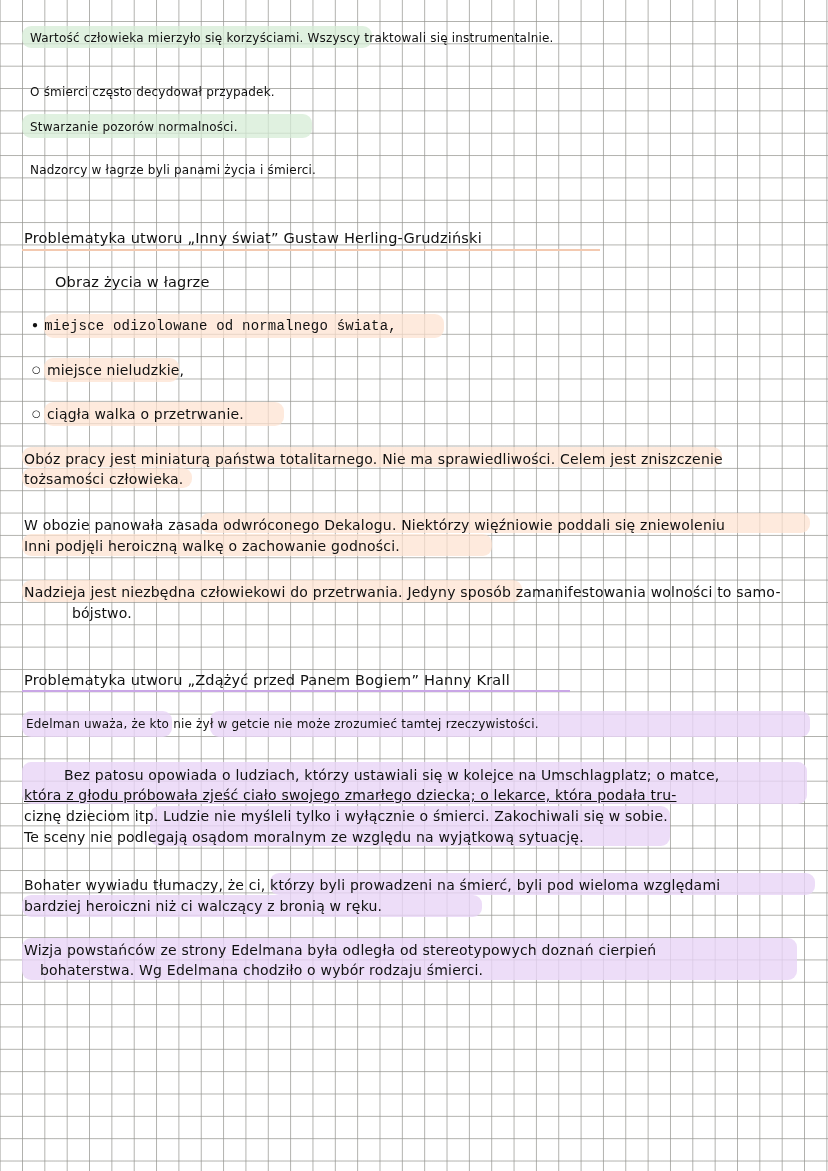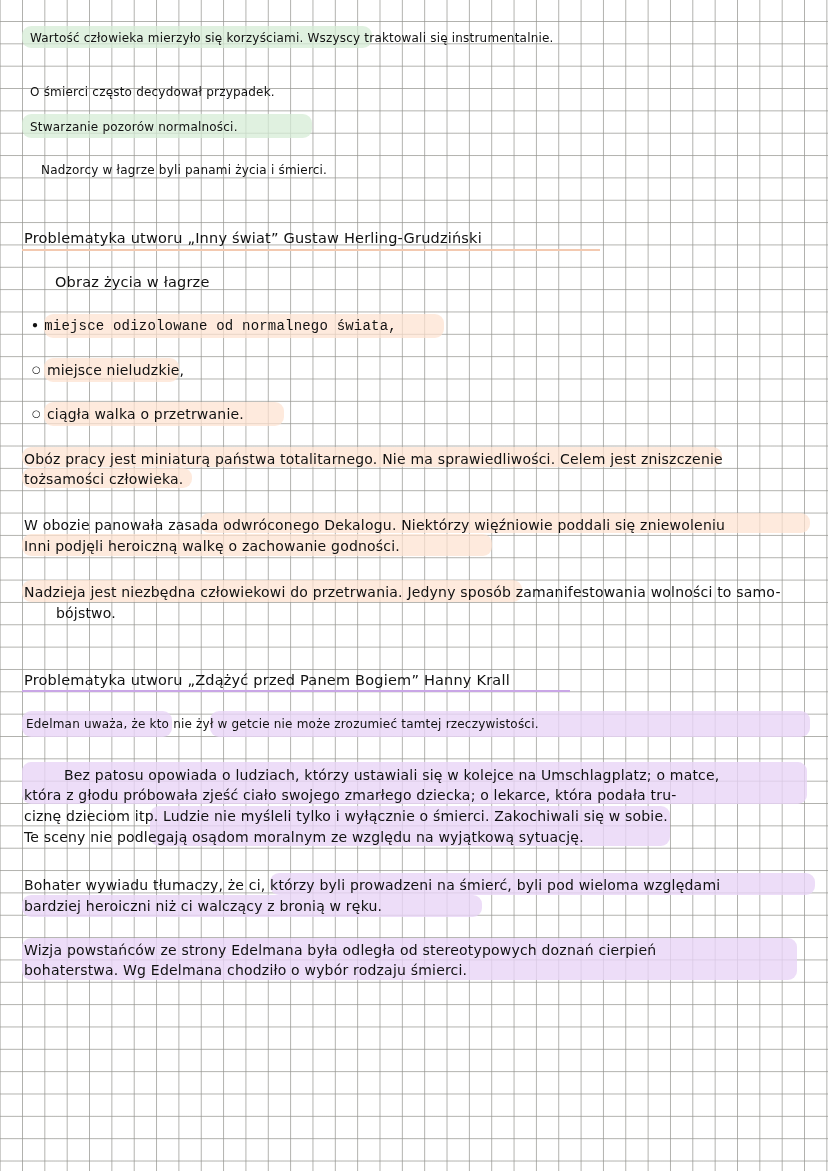--- a/index.html
+++ b/index.html
@@ -44,21 +44,21 @@
 
 <div class="line big" style="left:30px; top:30px;">
   <span class="txt">Wartość człowieka mierzyło się korzyściami. Wszyscy traktowali się instrumentalnie.</span>
 </div>
 <div class="line big" style="left:30px; top:84px;">
   <span class="txt">O śmierci często decydował przypadek.</span>
 </div>
 <div class="line big" style="left:30px; top:119px;">
   <span class="txt">Stwarzanie pozorów normalności.</span>
 </div>
-<div class="line big" style="left:30px; top:162px;margin-left:11px;">
+<div class="line big" style="left:30px; top:162px;">
   <span class="txt">Nadzorcy w łagrze byli panami życia i śmierci.</span>
 </div>
 
 <div class="underline-peach" style="left:22px; top:249px; width:578px;"></div>
 <div class="line heading" style="left:24px; top:230px;">
   <span class="txt">Problematyka utworu „Inny świat” Gustaw Herling-Grudziński</span>
 </div>
 <div class="line heading" style="left:24px; top:274px;margin-left:31px;">
   <span class="txt">Obraz życia w łagrze</span>
 </div>
@@ -92,41 +92,41 @@
   <span class="txt">W obozie panowała zasada odwróconego Dekalogu. Niektórzy więźniowie poddali się zniewoleniu</span>
 </div>
 <div class="line" style="left:24px; top:538px;">
   <span class="txt">Inni podjęli heroiczną walkę o zachowanie godności.</span>
 </div>
 
 <div class="hl peach" style="left:22px; top:580px; width:500px; height:22px;"></div>
 <div class="line" style="left:24px; top:584px;">
   <span class="txt">Nadzieja jest niezbędna człowiekowi do przetrwania. Jedyny sposób zamanifestowania wolności to samo-</span>
 </div>
-<div class="line" style="left:24px; top:605px;padding-left:32px;">
+<div class="line" style="left:40px; top:605px;padding-left:32px;">
   <span class="txt">bójstwo.</span>
 </div>
 
 <div class="underline-purple" style="left:22px; top:690px; width:548px;"></div>
 <div class="line heading" style="left:24px; top:672px;">
   <span class="txt">Problematyka utworu „Zdążyć przed Panem Bogiem” Hanny Krall</span>
 </div>
 
 <div class="hl lav" style="left:22px; top:711px; width:150px; height:26px;"></div>
 <div class="hl lav" style="left:210px; top:711px; width:600px; height:26px;"></div>
 <div class="line big" style="left:26px; top:716px;">
   <span class="txt">Edelman uważa, że kto nie żył w getcie nie może zrozumieć tamtej rzeczywistości.</span>
 </div>
 
 <div class="hl lav" style="left:22px; top:762px; width:785px; height:42px;"></div>
 <div class="hl lav" style="left:150px; top:806px; width:520px; height:40px;"></div>
 <div class="line" style="left:24px; top:767px;padding-left:40px;">
   <span class="txt">Bez patosu opowiada o ludziach, którzy ustawiali się w kolejce na Umschlagplatz; o matce,</span>
 </div>
-<div class="line" style="left:24px; top:787px;">
+<div class="line" style="left:24px; top:787px;text-decoration:underline;">
   <span class="txt">która z głodu próbowała zjeść ciało swojego zmarłego dziecka; o lekarce, która podała tru-</span>
 </div>
 <div class="line" style="left:24px; top:808px;">
   <span class="txt">ciznę dzieciom itp. Ludzie nie myśleli tylko i wyłącznie o śmierci. Zakochiwali się w sobie.</span>
 </div>
 <div class="line" style="left:24px; top:829px;">
   <span class="txt">Te sceny nie podlegają osądom moralnym ze względu na wyjątkową sytuację.</span>
 </div>
 
 <div class="hl lav" style="left:270px; top:873px; width:545px; height:22px;"></div>
@@ -135,15 +135,15 @@
   <span class="txt">Bohater wywiadu tłumaczy, że ci, którzy byli prowadzeni na śmierć, byli pod wieloma względami</span>
 </div>
 <div class="line" style="left:24px; top:898px;">
   <span class="txt">bardziej heroiczni niż ci walczący z bronią w ręku.</span>
 </div>
 
 <div class="hl lav" style="left:22px; top:938px; width:775px; height:42px;"></div>
 <div class="line" style="left:24px; top:942px;">
   <span class="txt">Wizja powstańców ze strony Edelmana była odległa od stereotypowych doznań cierpień</span>
 </div>
-<div class="line" style="left:24px; top:962px;">
+<div class="line" style="left:40px; top:962px;">
   <span class="txt">bohaterstwa. Wg Edelmana chodziło o wybór rodzaju śmierci.</span>
 </div>
 
 </body></html>

